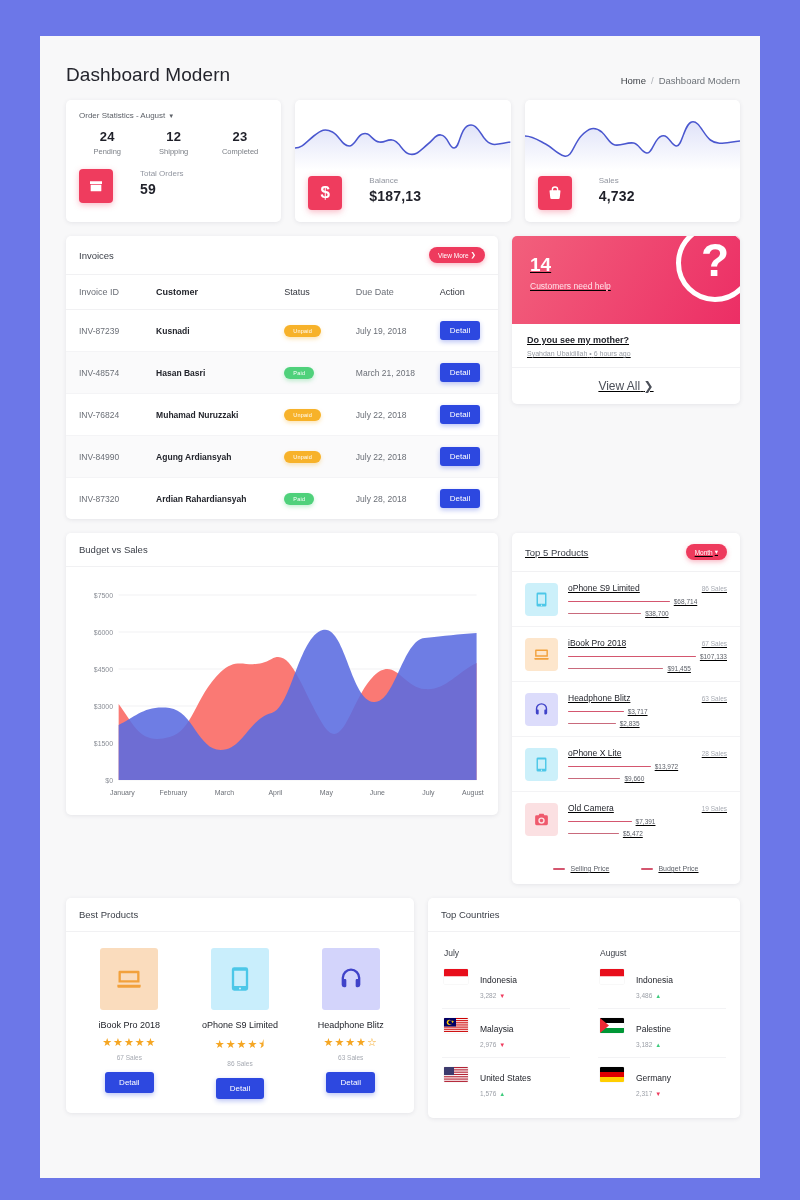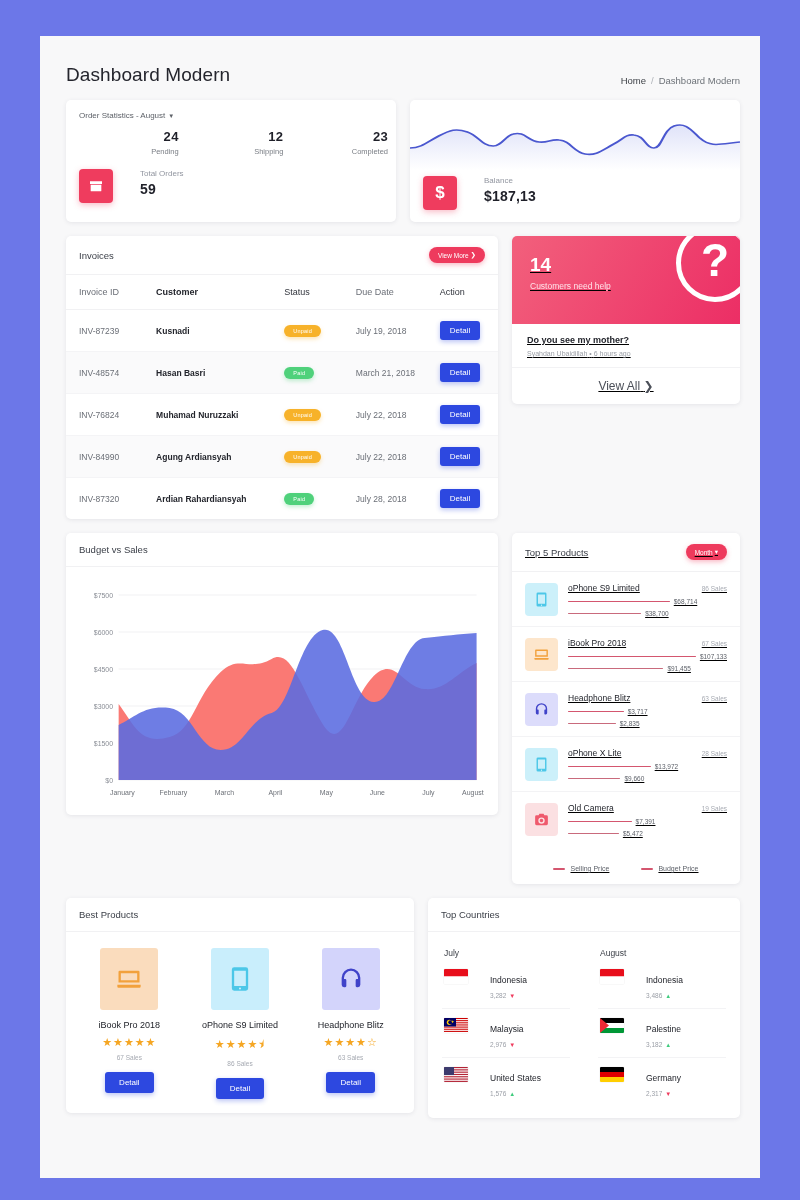--- a/index.html
+++ b/index.html
@@ -36,21 +36,21 @@
     box-shadow: 0 1px 4px rgba(60,62,86,.10);
   }
 
   
   .stats-row { display: flex; gap: 14px; padding: 14px 20px 0 26px; }
   .stat-card { flex: 1; position: relative; overflow: hidden; height: 122px; }
 
   .os-head { font-size: 8px; color: #5d6168; padding: 11px 0 0 13px; display: flex; gap: 3px; align-items: center; }
   .caret { font-size: 6px; color: #5d6168; }
   .os-nums { display: flex; padding: 9px 8px 0 8px; }
-  .os-col { flex: 1; text-align: right; }
+  .os-col { flex: 1; text-align: center; }
   .os-num { font-size: 13px; font-weight: 700; color: #1f2029; letter-spacing: .3px; }
   .os-lbl { font-size: 7.5px; color: #7a7e85; margin-top: 3px; }
 
   .tile-row { display: flex; align-items: flex-start; gap: 27px; padding: 13px 0 0 13px; }
   .tile {
     width: 34px; height: 34px; border-radius: 4px;
     background: #ef3c5e;
     display: flex; align-items: center; justify-content: center;
     box-shadow: 0 2px 6px rgba(239,60,94,.35);
     flex: 0 0 auto;
@@ -163,21 +163,21 @@
   .best-ico { width: 58px; height: 62px; margin: 0 auto; border-radius: 3px; display: flex; align-items: center; justify-content: center; }
   .best-ico svg { width: 28px; height: 28px; }
   .best-name { font-size: 9px; color: #22242b; margin-top: 10px; }
   .stars { margin-top: 6px; font-size: 11px; color: #f5a623; letter-spacing: 1px; }
   .best-sales { font-size: 6.5px; color: #a6aab2; margin-top: 5px; }
   .best-btn { display: inline-block; margin-top: 11px; background: #2d48e0; color: #fff; font-size: 8px; padding: 6px 14px; border-radius: 3px; box-shadow: 0 2px 5px rgba(45,72,224,.32); }
 
   .ct-cols { display: flex; padding: 10px 0 12px 0; }
   .ct-col { flex: 1; padding: 0 14px; }
   .ct-month { font-size: 8.5px; color: #3b3f47; padding: 6px 0 2px 2px; }
-  .ct-row { display: flex; align-items: flex-start; gap: 22px; padding: 9px 0 9px 2px; border-bottom: 1px solid #f3f3f5; }
+  .ct-row { display: flex; align-items: flex-start; gap: 12px; padding: 9px 0 9px 2px; border-bottom: 1px solid #f3f3f5; }
   .flag { width: 24px; height: 15px; flex: 0 0 auto; border-radius: 1px; overflow: hidden; box-shadow: 0 0 0 .5px rgba(0,0,0,.06); }
   .flag svg { display: block; width: 24px; height: 15px; }
   .ct-name { font-size: 8.5px; color: #22242b; }
   .ct-val { font-size: 6.5px; color: #9a9ea6; margin-top: 5px; display: flex; align-items: center; gap: 3px; }
   .arr-up { color: #3fcb7d; font-size: 6px; }
   .arr-dn { color: #ef3c5e; font-size: 6px; }
 </style>
 </head>
 <body>
 
@@ -243,20 +243,45 @@
         <div class="tile">
             <span class="dollar">$</span>
           </div>
         <div>
           <div class="tile-lbl">Balance</div>
           <div class="tile-val">$187,13</div>
         </div>
       </div>
     </div>
 
+    <div class="card stat-card">
+      <div class="spark-wrap">
+        <svg viewBox="0 0 230 62" preserveAspectRatio="none">
+          <defs>
+            <linearGradient id="g2" x1="0" y1="0" x2="0" y2="1">
+              <stop offset="0" stop-color="#8f9ae8" stop-opacity=".28"></stop>
+              <stop offset="1" stop-color="#8f9ae8" stop-opacity="0"></stop>
+            </linearGradient>
+          </defs>
+          <path d="M0,28 C8,28 14,32 22,36 C30,40 34,46 42,48 C50,50 52,36 60,28 C68,20 74,18 82,24 C88,29 90,36 96,37 C104,38 108,34 116,35 C122,36 124,44 130,45 C136,46 138,30 146,28 C154,26 156,38 162,38 C168,38 170,16 178,14 C186,12 190,26 198,32 C206,38 216,34 230,33 L230,62 L0,62 Z" fill="url(#g2)"></path>
+          <path d="M0,28 C8,28 14,32 22,36 C30,40 34,46 42,48 C50,50 52,36 60,28 C68,20 74,18 82,24 C88,29 90,36 96,37 C104,38 108,34 116,35 C122,36 124,44 130,45 C136,46 138,30 146,28 C154,26 156,38 162,38 C168,38 170,16 178,14 C186,12 190,26 198,32 C206,38 216,34 230,33" fill="none" stroke="#4a57cf" stroke-width="1.6"></path>
+        </svg>
+      </div>
+      <div class="tile-row spark-card-body">
+        <div class="tile">
+          <svg viewBox="0 0 24 24" aria-hidden="true">
+              <path d="M7 8V7a5 5 0 0 1 10 0v1h2.2a1 1 0 0 1 1 1.1l-1.1 10A2 2 0 0 1 17.1 21H6.9a2 2 0 0 1-2-1.9L3.8 9.1A1 1 0 0 1 4.8 8H7zm2 0h6V7a3 3 0 0 0-6 0v1z"></path>
+            </svg>
+        </div>
+        <div>
+          <div class="tile-lbl">Sales</div>
+          <div class="tile-val">4,732</div>
+        </div>
+      </div>
+    </div>
   </div>
 
   <div class="mid-row">
 
     <div class="card invoices">
       <div class="card-head">
         <div class="card-title">Invoices</div>
         <div class="pill">
           <span>View More</span>
           <span>❯</span>

